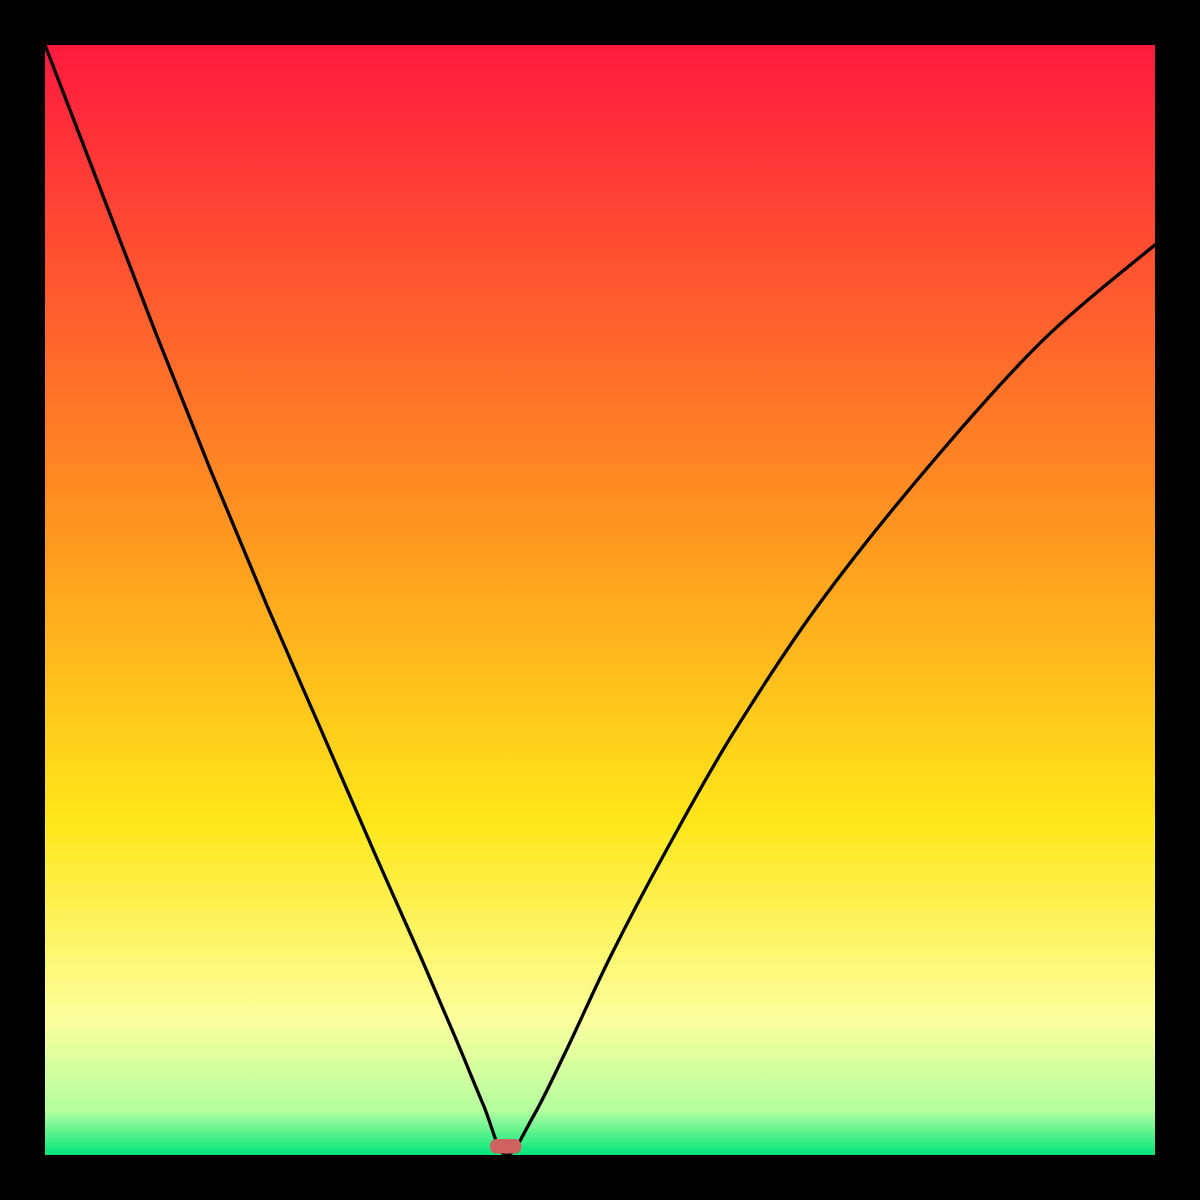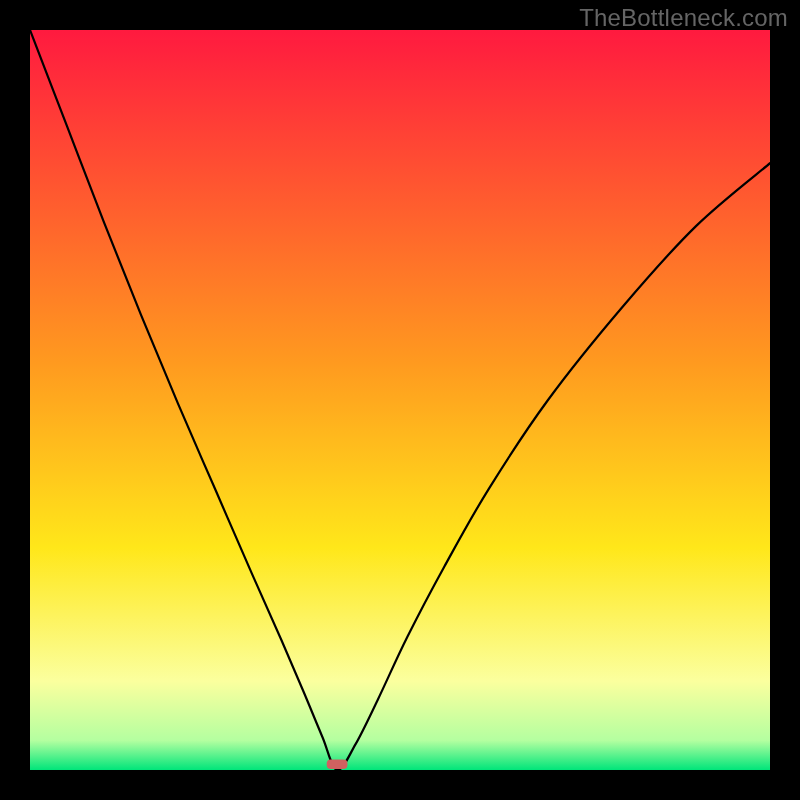--- a/index.html
+++ b/index.html
@@ -48,21 +48,20 @@
     stroke-linejoin: round;
   }
   .marker-pill {
     fill: #cf6160;
   }
 </style>
 </head>
 <body>
 <div class="outer">
 
-  <div class="watermark">TheBottleneck.com</div>
 
   <div class="plot-wrap">
     <svg viewBox="0 0 740 740">
       <defs>
         <linearGradient id="bg-grad" x1="0" y1="0" x2="0" y2="1">
           <stop id="g0" offset="0" stop-color="#ff1a3f"></stop>
           <stop id="g1" offset="0.45" stop-color="#ff9a1f"></stop>
           <stop id="g2" offset="0.7" stop-color="#ffe71a"></stop>
           <stop id="g3" offset="0.88" stop-color="#fbff9e"></stop>
           <stop id="g4" offset="0.96" stop-color="#b4ffa0"></stop>

